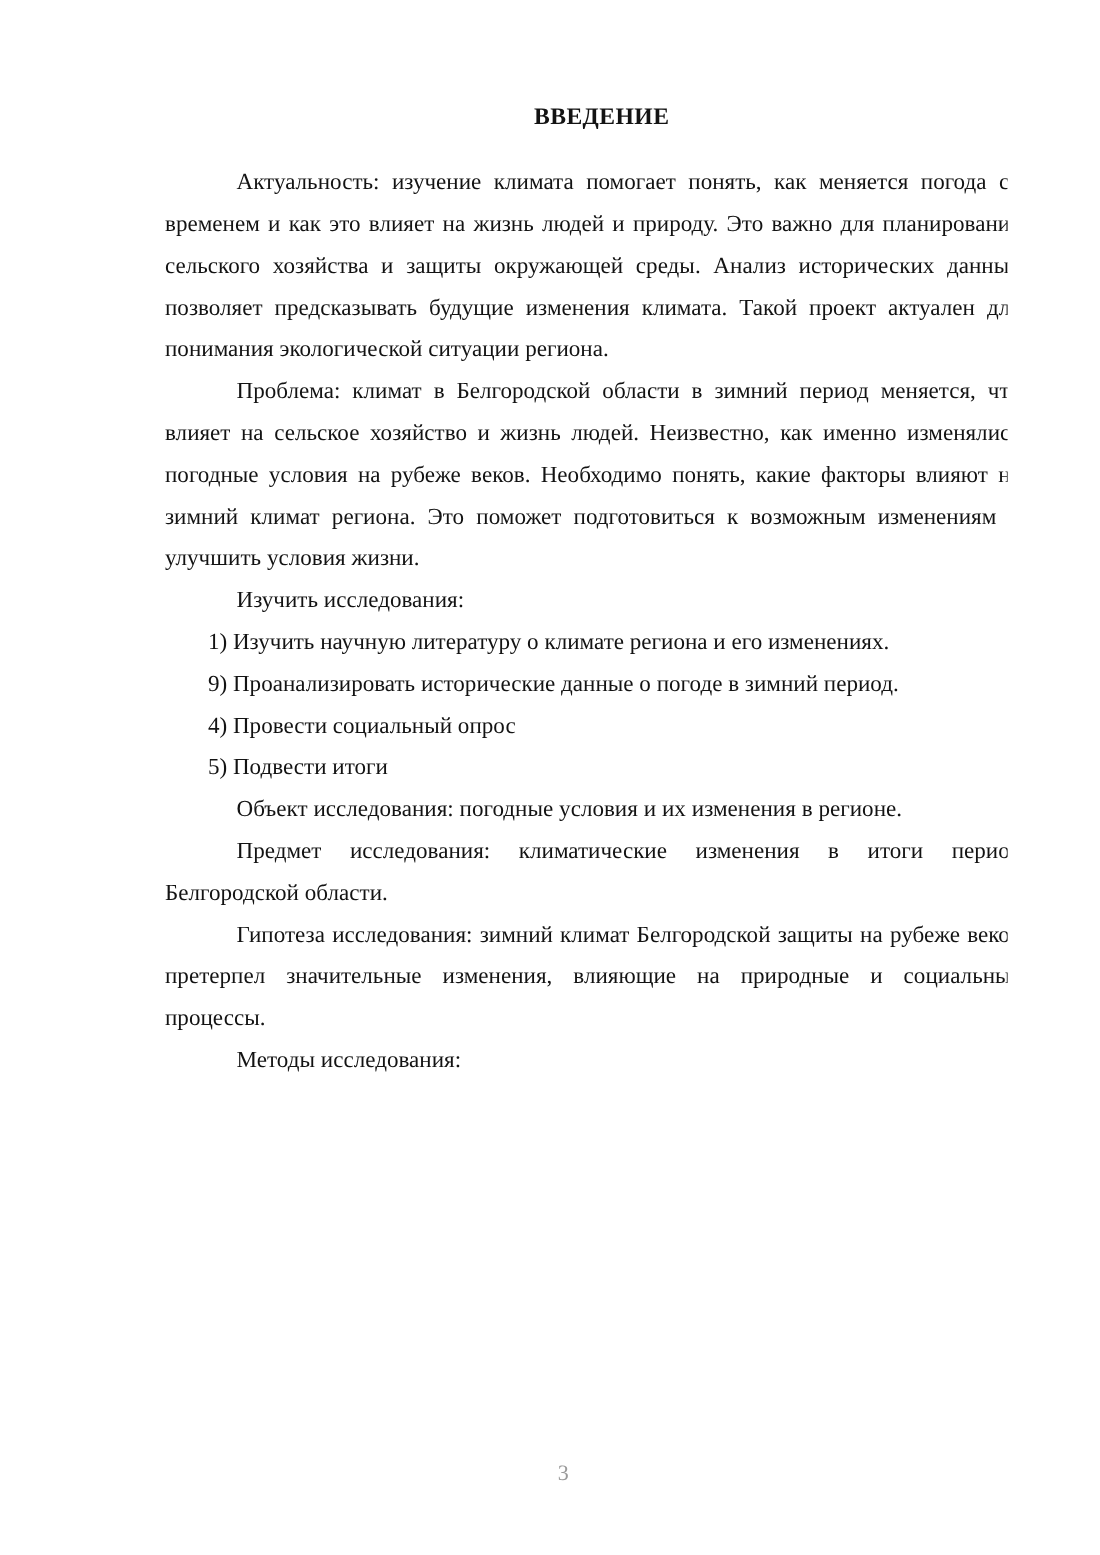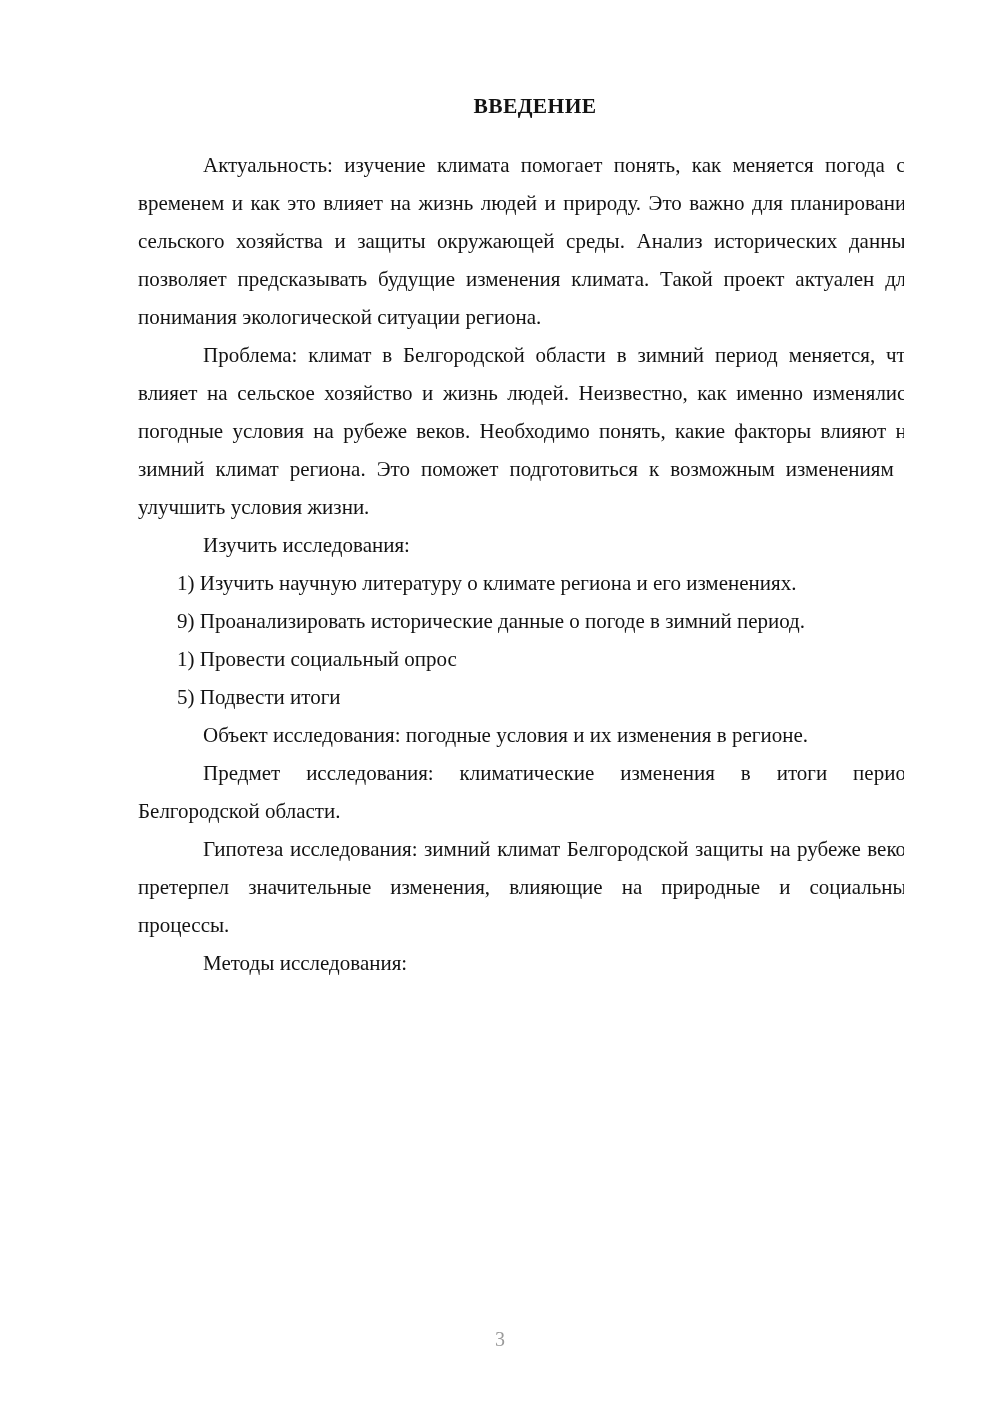--- a/index.html
+++ b/index.html
@@ -12,21 +12,21 @@
     width: 1000px;
     height: 1414px;
     position: relative;
     font-family: "Liberation Serif", "DejaVu Serif", serif;
     color: #131313;
     -webkit-font-smoothing: antialiased;
   }
 
   .page {
     position: absolute;
-    left: 0;
+    left: 12px;
     top: 0;
     width: 904px;
     height: 1414px;
     background: #ffffff;
     overflow: hidden;
   }
 
   .content {
     position: absolute;
     left: 138px;
@@ -97,21 +97,21 @@
     <p class="body-par">Проблема: климат в Белгородской области в зимний период меняется, что влияет на сельское хозяйство и жизнь людей. Неизвестно, как именно изменялись погодные условия на рубеже веков. Необходимо понять, какие факторы влияют на зимний климат региона. Это поможет подготовиться к возможным изменениям и улучшить условия жизни.</p>
 
 
     <p class="body-par short">Изучить исследования:</p>
 
     <p class="list-item short">1) Изучить научную литературу о климате региона и его изменениях.</p>
 
     <p class="list-item short">9) Проанализировать исторические данные о погоде в зимний период.</p>
 
 
-    <p class="list-item short">1) Провести социальный опрос</p>
+    <p class="list-item short">4) Провести социальный опрос</p>
 
     <p class="list-item short">5) Подвести итоги</p>
 
     <p class="body-par short">Объект исследования: погодные условия и их изменения в регионе.</p>
 
     <p class="body-par">Предмет исследования: климатические изменения в итоги период Белгородской области.</p>
 
     <p class="body-par">Гипотеза исследования: зимний климат Белгородской защиты на рубеже веков претерпел значительные изменения, влияющие на природные и социальные процессы.</p>
 
     <p class="body-par short">Методы исследования:</p>

